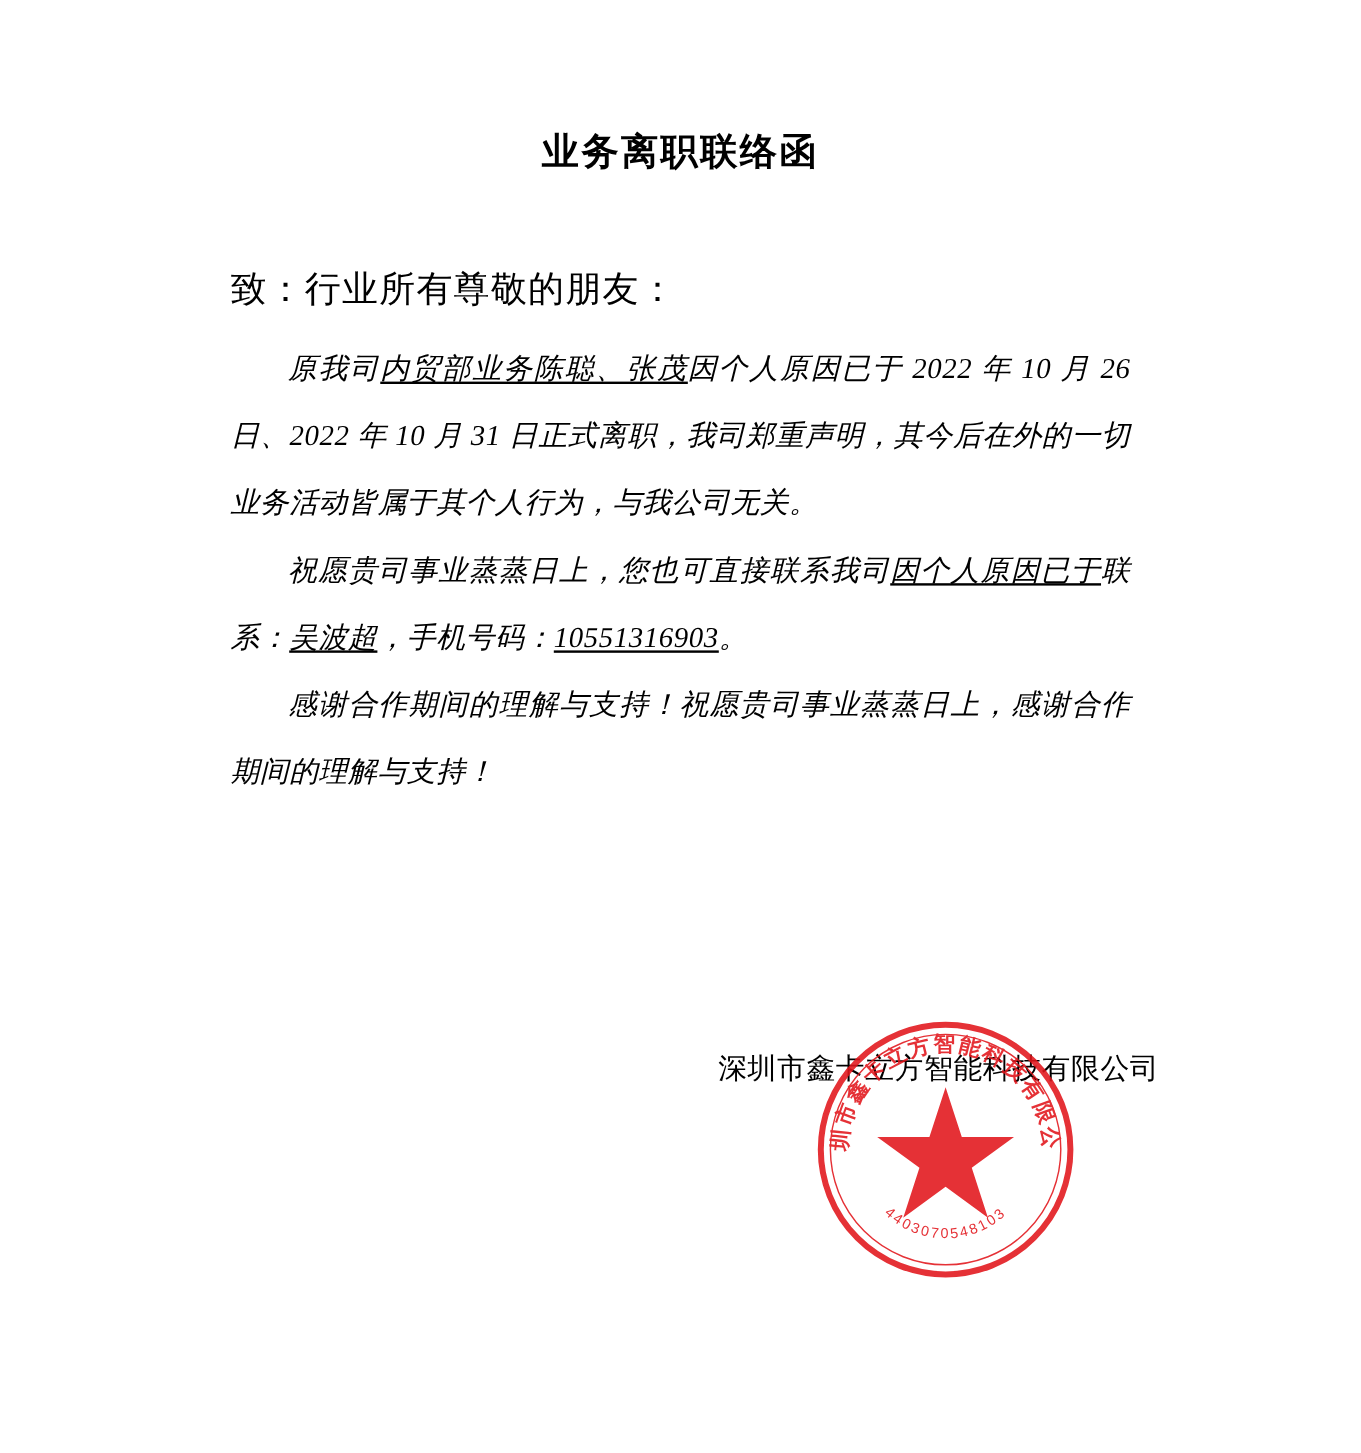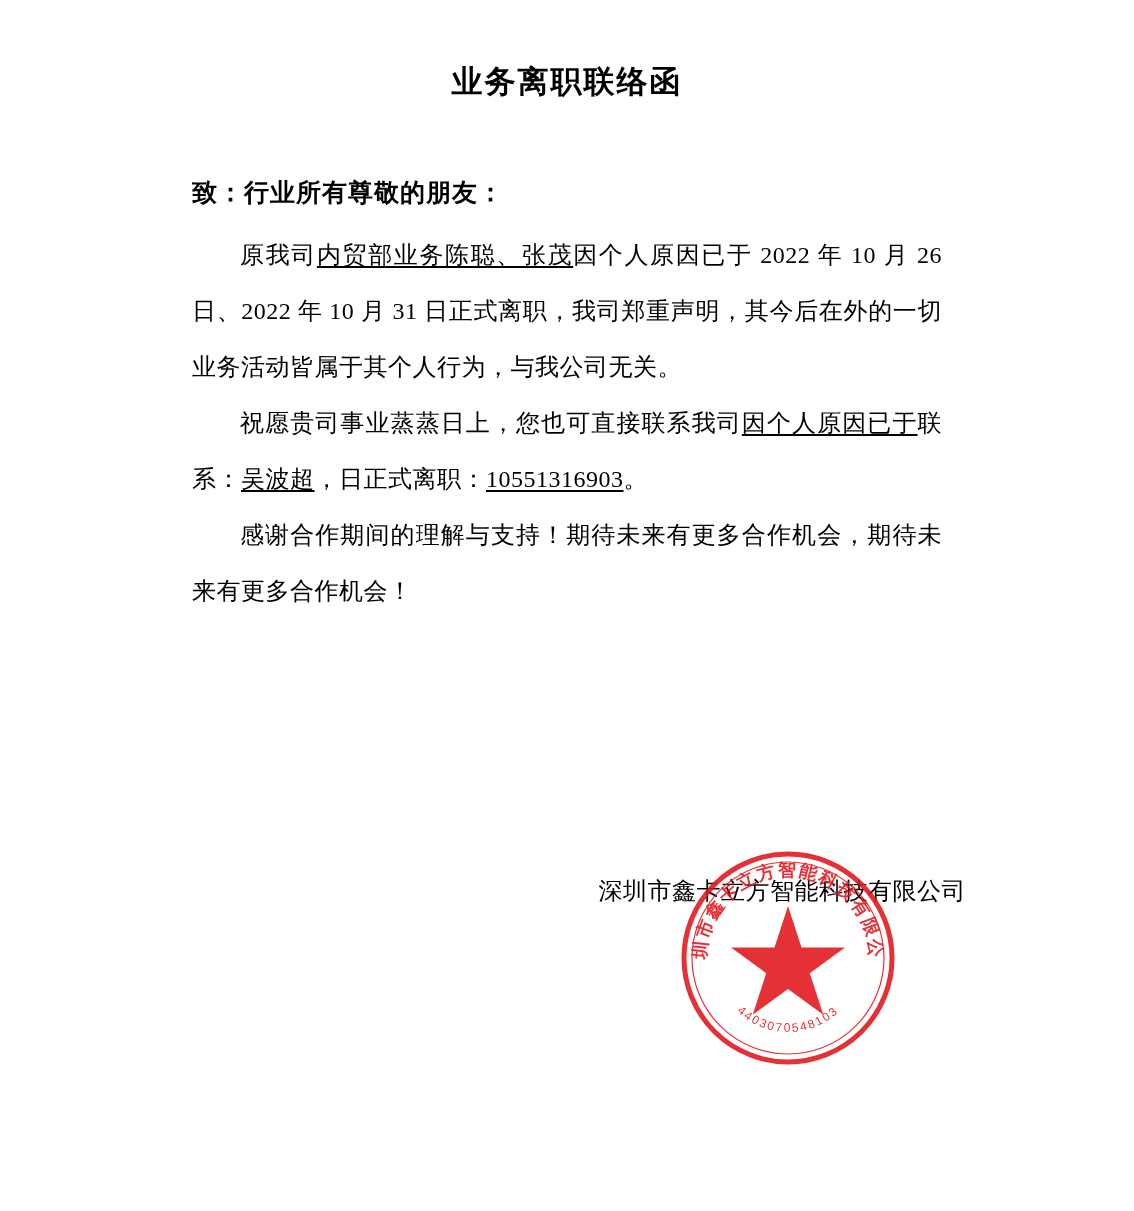--- a/index.html
+++ b/index.html
@@ -22,46 +22,47 @@
     height: 1211px;
     box-sizing: border-box;
   }
 
   .doc-title {
     text-align: center;
     font-size: 31px;
     font-weight: bold;
     letter-spacing: 2px;
     margin: 0;
-    padding-top: 61px;
+    padding-top: 106px;
     font-family: "Liberation Serif", "DejaVu Serif", serif;
   }
 
   .body-block {
     margin: 0 auto;
     width: 750px;
     padding-top: 70px;
   }
 
   .salutation {
-    font-size: 25px;
-    font-weight: bold;
+    font-size: 30px;
+    font-weight: normal;
     letter-spacing: 1px;
     line-height: 1.6;
     margin: 0 0 14px 0;
   }
 
   p.para {
     font-size: 24px;
     line-height: 56px;
     margin: 0;
     text-indent: 2em;
     text-align: justify;
     text-justify: inter-ideograph;
     letter-spacing: 0.5px;
+    font-style: italic;
   }
 
   .u {
     text-decoration: underline;
     text-underline-offset: 3px;
   }
 
   .sign-block {
     position: absolute;
     right: 168px;
@@ -112,23 +113,23 @@
 <div class="page">
 
   <h1 class="doc-title">业务离职联络函</h1>
 
   <div class="body-block">
 
     <div class="salutation">致：行业所有尊敬的朋友：</div>
 
     <p class="para"><span>原我司</span><span class="u">内贸部业务陈聪、张茂</span><span>因个人原因已于 2022 年 10 月 26 日、2022 年 10 月 31 日正式离职，我司郑重声明，其今后在外的一切业务活动皆属于其个人行为，与我公司无关。</span></p>
 
-    <p class="para"><span>祝愿贵司事业蒸蒸日上，您也可直接联系我司</span><span class="u">因个人原因已于</span><span>联系：</span><span class="u">吴波超</span><span>，日正式离职：</span><span class="u">10551316903</span><span>。</span></p>
+    <p class="para"><span>祝愿贵司事业蒸蒸日上，您也可直接联系我司</span><span class="u">因个人原因已于</span><span>联系：</span><span class="u">吴波超</span><span>，手机号码：</span><span class="u">10551316903</span><span>。</span></p>
 
-    <p class="para">感谢合作期间的理解与支持！期待未来有更多合作机会，期待未来有更多合作机会！</p>
+    <p class="para">感谢合作期间的理解与支持！祝愿贵司事业蒸蒸日上，感谢合作期间的理解与支持！</p>
 
   </div>
 
   <div class="sign-block">
     <span class="sign-line">深圳市鑫卡立方智能科技有限公司</span>
   </div>
 
   <div class="seal">
     <svg viewBox="0 0 220 220" xmlns="http://www.w3.org/2000/svg">
       <defs>

